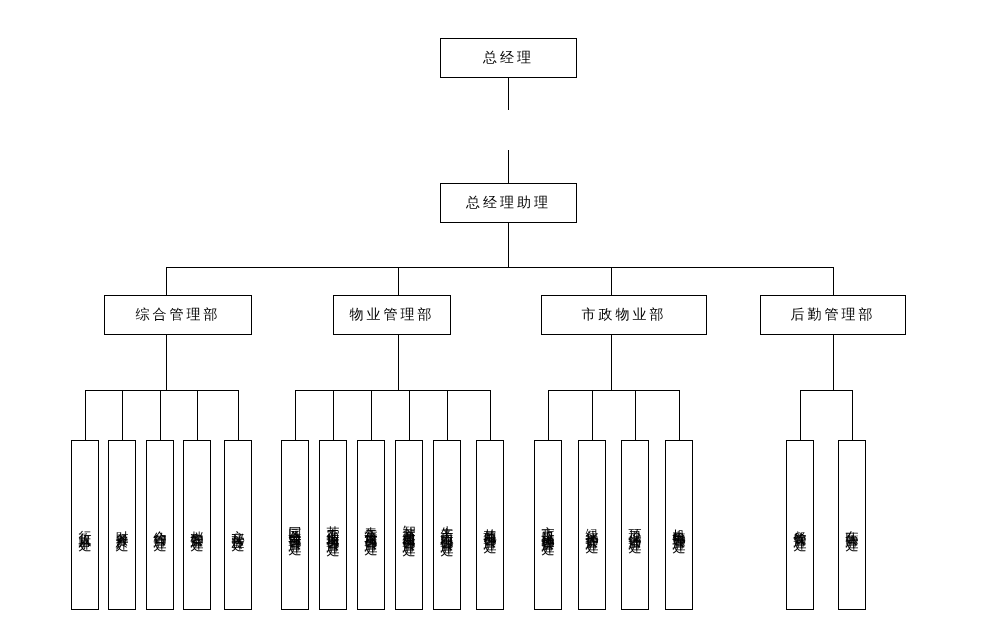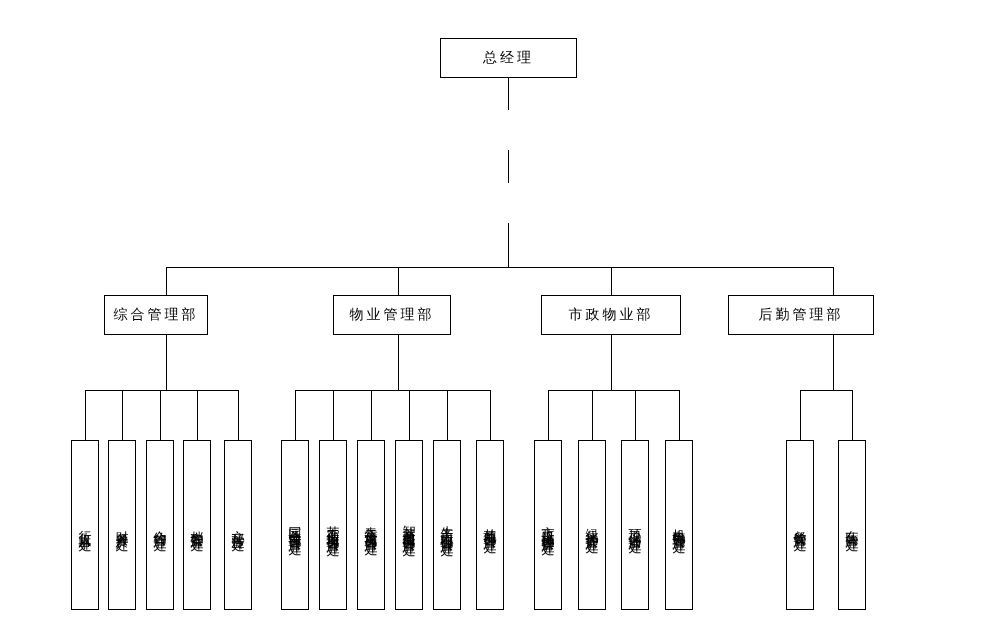--- a/index.html
+++ b/index.html
@@ -60,31 +60,34 @@
              M548.5 390.5 L679.5 390.5
              M548.5 390 L548.5 440 M592.5 390 L592.5 440 M635.5 390 L635.5 440 M679.5 390 L679.5 440
              M833.5 335 L833.5 390
              M800.5 390.5 L852.5 390.5
              M800.5 390 L800.5 440 M852.5 390 L852.5 440" fill="none" stroke="#000" stroke-width="1" shape-rendering="crispEdges"></path>
   </svg>
 
   <div class="node hnode" style="left:440px;top:38px;width:137px">
     <span>总经理</span>
   </div>
+  <div class="node hnode" style="left:440px;top:183px;width:137px">
+    <span>总经理助理</span>
+  </div>
 
-  <div class="node hnode" style="left:104px;top:295px;width:104px">
+  <div class="node hnode" style="left:104px;top:295px;width:148px">
     <span>综合管理部</span>
   </div>
   <div class="node hnode" style="left:333px;top:295px;width:118px">
     <span>物业管理部</span>
   </div>
-  <div class="node hnode" style="left:541px;top:295px;width:140px">
+  <div class="node hnode" style="left:541px;top:295px;width:166px">
     <span>市政物业部</span>
   </div>
-  <div class="node hnode" style="left:728px;top:295px;width:146px">
+  <div class="node hnode" style="left:760px;top:295px;width:146px">
     <span>后勤管理部</span>
   </div>
 
   <div class="node vnode" style="left:71px">
     <span>行政人事处</span>
   </div>
   <div class="node vnode" style="left:108px">
     <span>财务资产处</span>
   </div>
   <div class="node vnode" style="left:146px">

